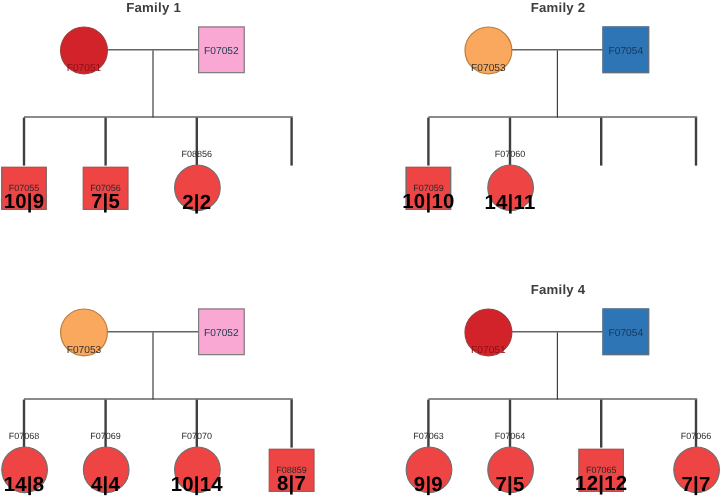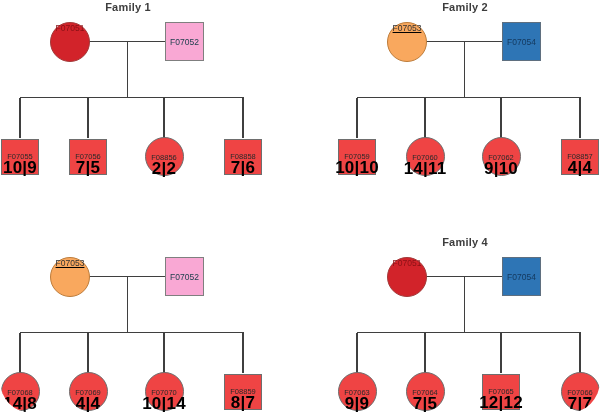--- a/index.html
+++ b/index.html
@@ -1,57 +1,57 @@
 <!DOCTYPE html>
 <html><head>
 <meta charset="utf-8">
 <style>
   html,body{margin:0;padding:0;background:#fff;}
   body{font-family:"Liberation Sans","DejaVu Sans",sans-serif;}
-  #canvas{position:relative;width:600px;height:413px;background:#ffffff;overflow:hidden;border-radius:32px;}
+  #canvas{position:relative;width:600px;height:413px;background:#ffffff;overflow:hidden;}
 
   .fam{position:absolute;width:265px;height:180px;}
   .fam-1{left:0;top:0;}
   .fam-2{left:337px;top:0;}
   .fam-3{left:0;top:235px;}
   .fam-4{left:337px;top:235px;}
 
   .family-title{position:absolute;left:0;top:1px;width:256px;text-align:center;
     font-size:11px;font-weight:bold;color:#3d3d3d;letter-spacing:0.2px;}
 
   
   .mother{position:absolute;left:50px;top:22px;width:40px;height:40px;border-radius:50%;
-    box-sizing:border-box;border:1.5px solid #7a7a7a;display:flex;align-items:flex-start;justify-content:center;}
+    box-sizing:border-box;border:1.5px solid #7a7a7a;display:flex;align-items:flex-end;justify-content:center;}
   .father{position:absolute;left:165px;top:22px;width:39px;height:39px;
     box-sizing:border-box;border:1.5px solid #7a7a7a;display:flex;align-items:center;justify-content:center;}
   .node-label{font-size:8.5px;white-space:nowrap;}
 
   .red{background:#d2232a;border-color:#a23a3a;}
   .red .node-label{color:#8a1116;}
-  .orange{background:#f9a85e;border-color:#bd7c3a;text-decoration:underline;}
+  .orange{background:#f9a85e;border-color:#bd7c3a;}
   .orange .node-label{color:#303030;}
   .light-blue{background:#f9a8d4;border-color:#7f7f7f;}
   .light-blue .node-label{color:#21404f;}
   .dark-blue{background:#2e75b5;border-color:#5f6f7f;justify-content:center;}
   .dark-blue .node-label{color:#143a60;}
 
   
   .line{position:absolute;background:#3f3f3f;}
   .marriage{left:89px;top:41px;width:77px;height:1.4px;}
   .descender{left:127px;top:42px;width:1.4px;height:56px;}
   .sibbar{left:19.5px;top:97px;width:224px;height:1.4px;}
   .drop{top:98px;width:1.4px;height:40px;}
   .d1{left:19.3px;}.d2{left:87.3px;}.d3{left:163.3px;}.d4{left:242.3px;}
 
   
   .child{position:absolute;top:137px;width:39px;height:39px;}
   .c1{left:0.5px;}.c2{left:68.5px;}.c3{left:144.5px;}.c4{left:223.5px;}
   .shape{box-sizing:border-box;border:1px solid #6e6e6e;background:#ef4444;
     display:flex;flex-direction:column;align-items:center;justify-content:flex-end;}
-  .shape.circle{width:39px;height:39px;border-radius:50%;}
+  .shape.circle{width:39px;height:39px;border-radius:50%;gap:29px;}
   .shape.box{width:38px;height:36px;margin:2px auto 0;}
   .child-id{font-size:7.5px;line-height:9px;color:#2a2a2a;white-space:nowrap;}
   .child-value{font-size:17px;line-height:13px;font-weight:bold;color:#000;white-space:nowrap;letter-spacing:0.2px;}
 </style>
 </head>
 <body>
 
 <div id="canvas">
 
   <div class="fam fam-1">
@@ -80,26 +80,20 @@
         <span class="child-id">F07056</span>
         <span class="child-value">7|5</span>
       </div>
     </div>
     <div class="child c3">
       <div class="shape circle">
         <span class="child-id">F08856</span>
         <span class="child-value">2|2</span>
       </div>
     </div>
-    <div class="child c4">
-      <div class="shape box">
-        <span class="child-id">F08858</span>
-        <span class="child-value">7|6</span>
-      </div>
-    </div>
   </div>
 
   <div class="fam fam-2">
     <div class="family-title">Family 2</div>
     <div class="line marriage"></div>
     <div class="line descender"></div>
     <div class="line sibbar"></div>
     <div class="line drop d1"></div>
     <div class="line drop d2"></div>
     <div class="line drop d3"></div>
@@ -115,32 +109,20 @@
         <span class="child-id">F07059</span>
         <span class="child-value">10|10</span>
       </div>
     </div>
     <div class="child c2">
       <div class="shape circle">
         <span class="child-id">F07060</span>
         <span class="child-value">14|11</span>
       </div>
     </div>
-    <div class="child c3">
-      <div class="shape circle">
-        <span class="child-id">F07062</span>
-        <span class="child-value">9|10</span>
-      </div>
-    </div>
-    <div class="child c4">
-      <div class="shape box">
-        <span class="child-id">F08857</span>
-        <span class="child-value">4|4</span>
-      </div>
-    </div>
   </div>
 
   <div class="fam fam-3">
     <div class="line marriage"></div>
     <div class="line descender"></div>
     <div class="line sibbar"></div>
     <div class="line drop d1"></div>
     <div class="line drop d2"></div>
     <div class="line drop d3"></div>
     <div class="line drop d4"></div>

